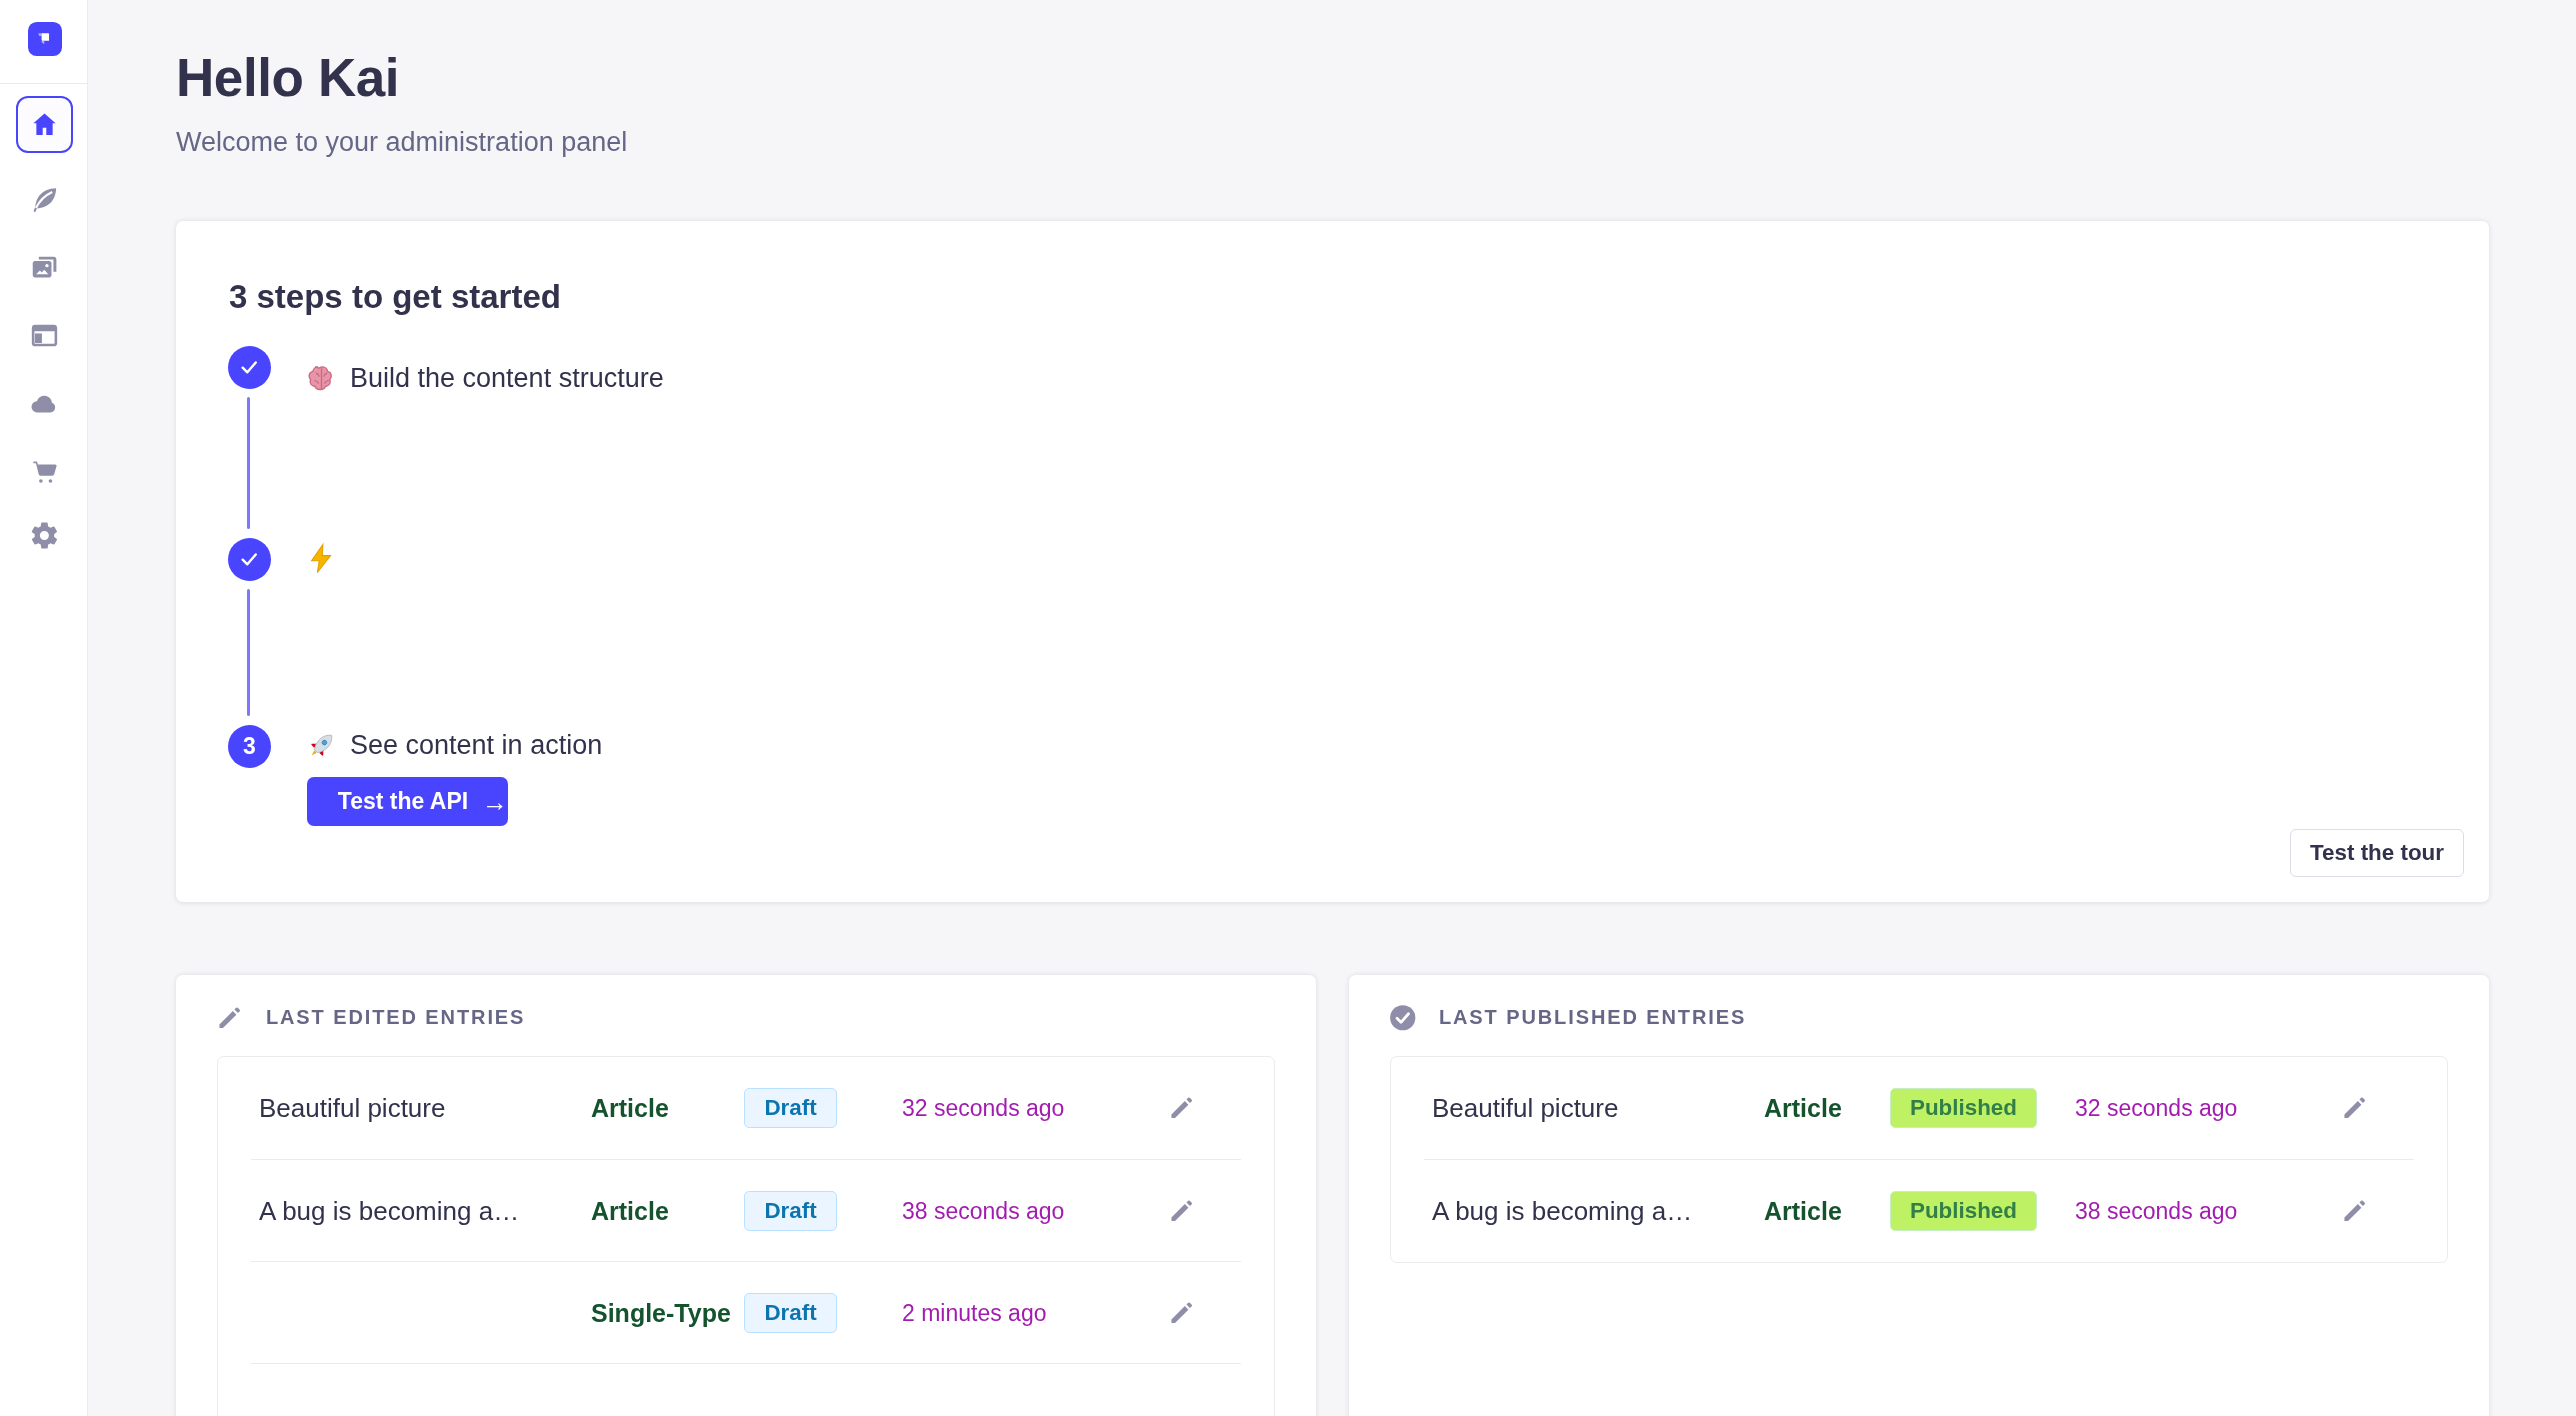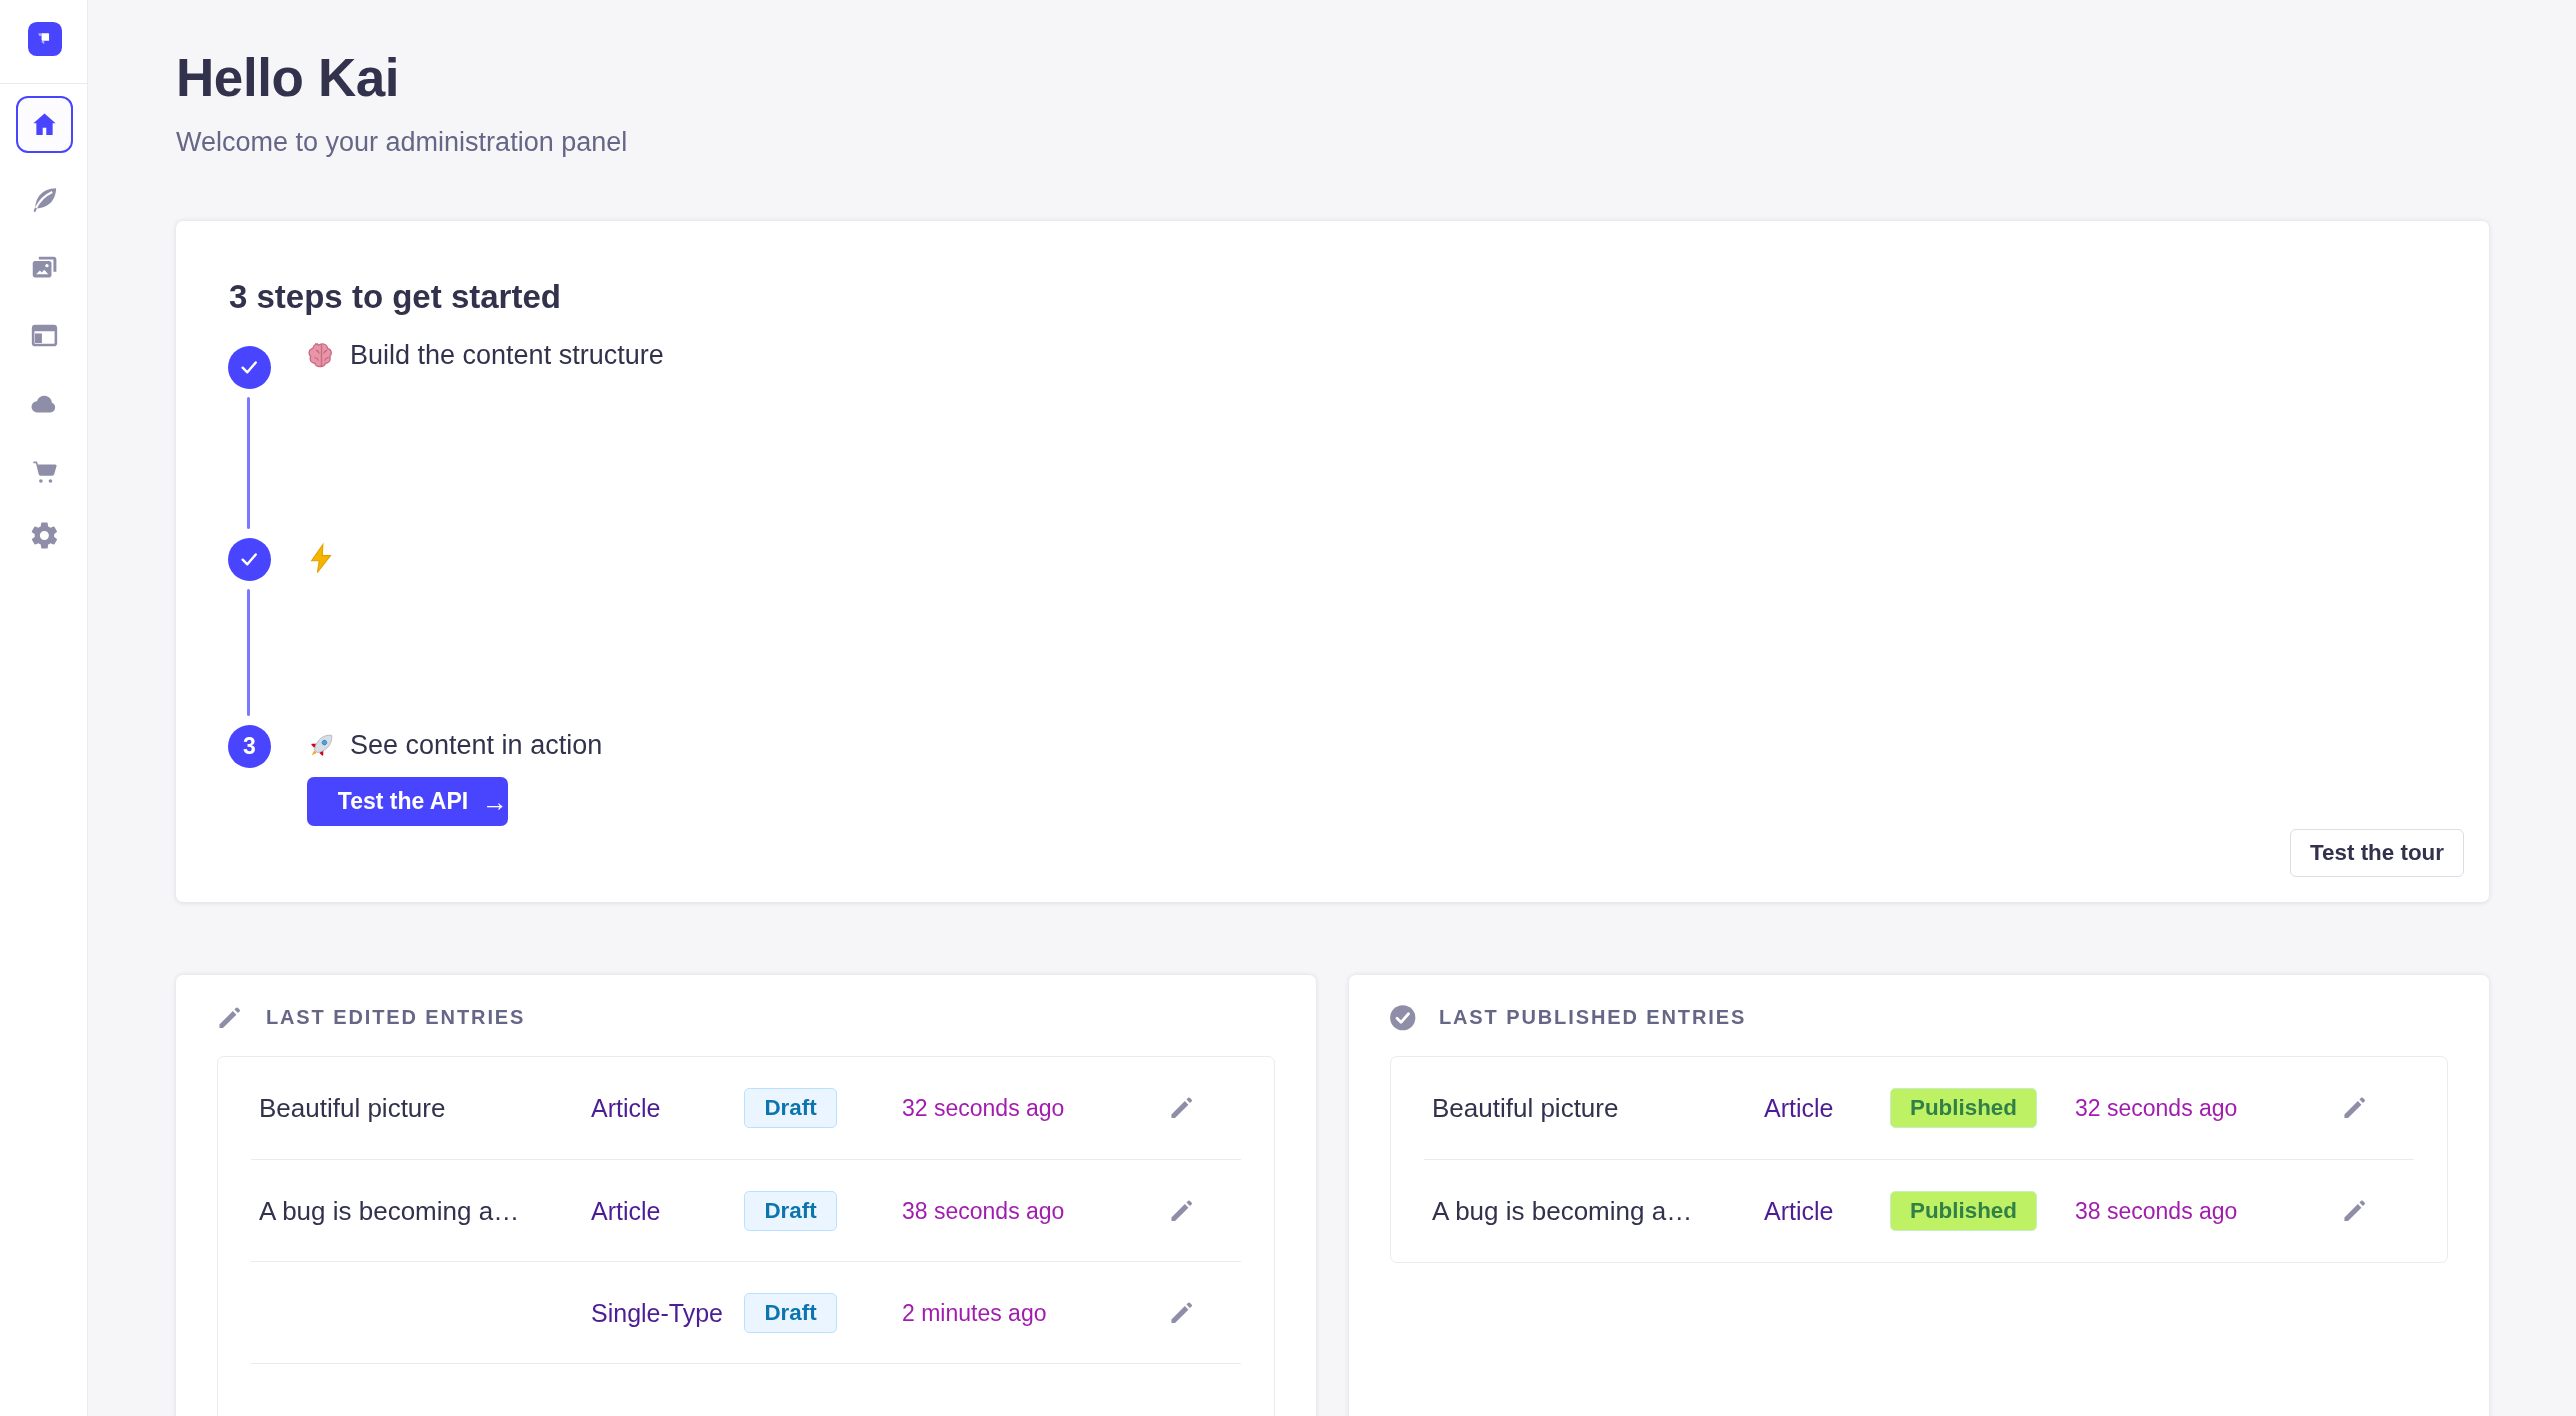--- a/index.html
+++ b/index.html
@@ -60,21 +60,21 @@
   .entries-card { position:absolute; left:41px; top:81px; width:1058px;
                   background:#fff; border:1.7px solid #eaeaef; border-radius:6.9px; }
   .entries-card.tall { height:516px; }
   .entries-card.short { height:207px; }
   .entry-row { position:relative; height:102px; cursor:pointer; }
   .entry-row + .entry-row { border-top:1.7px solid #eaeaef; }
   .entry-row .rule-fix { position:absolute; left:0; top:-1.7px; width:33px; height:1.7px; background:#fff; }
   .entry-row .rule-fix2 { position:absolute; right:0; top:-1.7px; width:33px; height:1.7px; background:#fff; }
   .cell { position:absolute; top:0; height:102px; display:flex; align-items:center; }
   .cell-title { left:41px;  font-size:26px; font-weight:500; color:#32324d; }
-  .cell-type  { left:373px; font-size:25px; color:#4c1d95; }
+  .cell-type  { left:373px; font-size:25px; color:#14532d;font-weight:bold; }
   .cell-badge { left:482px; width:181px; justify-content:center; }
   .cell-time  { left:684px; font-size:23px; color:#a21caf; }
   .cell-edit  { left:938px; width:52px; justify-content:center; }
   .cell-edit svg { width:27.5px; height:27.5px; }
 
   .badge { display:inline-block; padding:6px 19px; border-radius:5.2px; font-size:22.4px; font-weight:600; }
   .badge-draft { background:#eaf5ff; border:1.7px solid #b8e1ff; color:#0c75af; }
   .badge-published { background:#bef264; border:1.7px solid #c6f0c2; color:#328048; }
 </style>
 </head>
@@ -146,21 +146,21 @@
 
   <section class="card onboarding">
     <h2 class="onboarding-title">3 steps to get started</h2>
 
     <div class="step-circle" style="top:125px">
       <svg width="22.4" height="22.4" viewBox="0 0 24 24">
         <path d="M5 12.5 10 17.5 19 7" stroke="#ffffff" stroke-width="2.6" fill="none" stroke-linecap="round" stroke-linejoin="round"></path>
       </svg>
     </div>
     <div class="step-line" style="top:176px;height:132px"></div>
-    <div class="step-label" style="top:113px">
+    <div class="step-label" style="top:136px">
       <span class="emoji">
         <svg viewBox="0 0 24 24" width="33" height="33">
           <path fill="#e995a9" stroke="#c96a82" stroke-width="1" d="M9.5 3.5c-2 0-3.6 1.5-3.7 3.3A3.6 3.6 0 0 0 3 10.2c0 1 .4 1.9 1.1 2.5-.2.4-.3.9-.3 1.4 0 1.9 1.5 3.4 3.4 3.5.5 1.4 1.8 2.4 3.4 2.4h.9c1.6 0 2.9-1 3.4-2.4 1.9-.1 3.4-1.6 3.4-3.5 0-.5-.1-1-.3-1.4.7-.6 1.1-1.5 1.1-2.5 0-1.6-1.1-3-2.7-3.4-.1-1.8-1.7-3.3-3.7-3.3-.7 0-1.4.2-2 .6l-.7.4-.7-.4c-.6-.4-1.3-.6-2-.6z"></path>
           <path d="M12 4.8v14.6M8.2 8.2c1 .3 1.8 1.1 2 2.1M15.8 8.2c-1 .3-1.8 1.1-2 2.1M7.2 13.5c1.2.1 2.1.9 2.4 1.9M16.8 13.5c-1.2.1-2.1.9-2.4 1.9" stroke="#c96a82" stroke-width="1" fill="none" stroke-linecap="round"></path>
         </svg>
       </span>
       <span>Build the content structure</span>
     </div>
 
     <div class="step-circle" style="top:317px">

